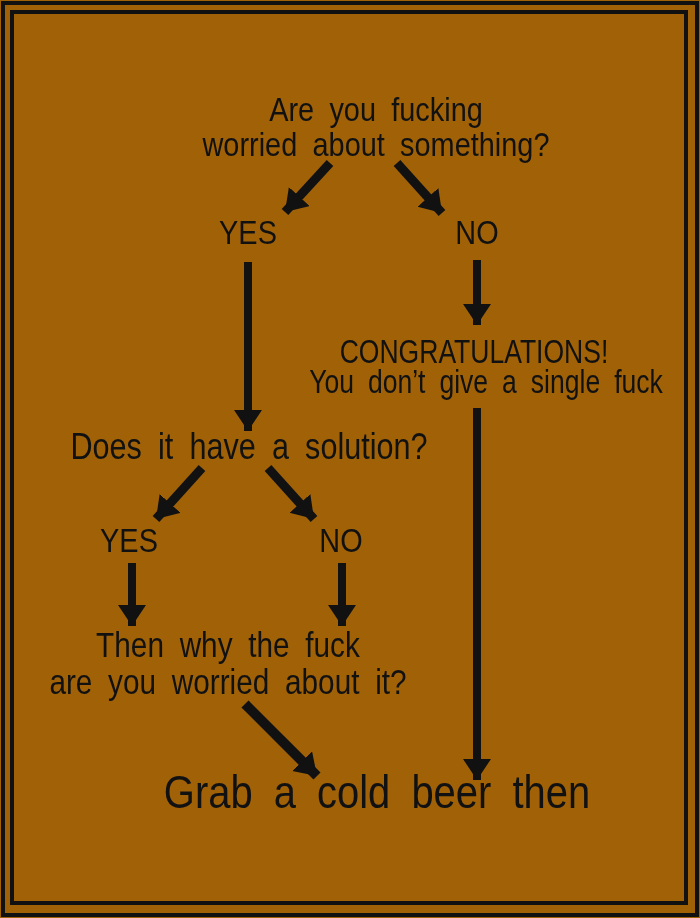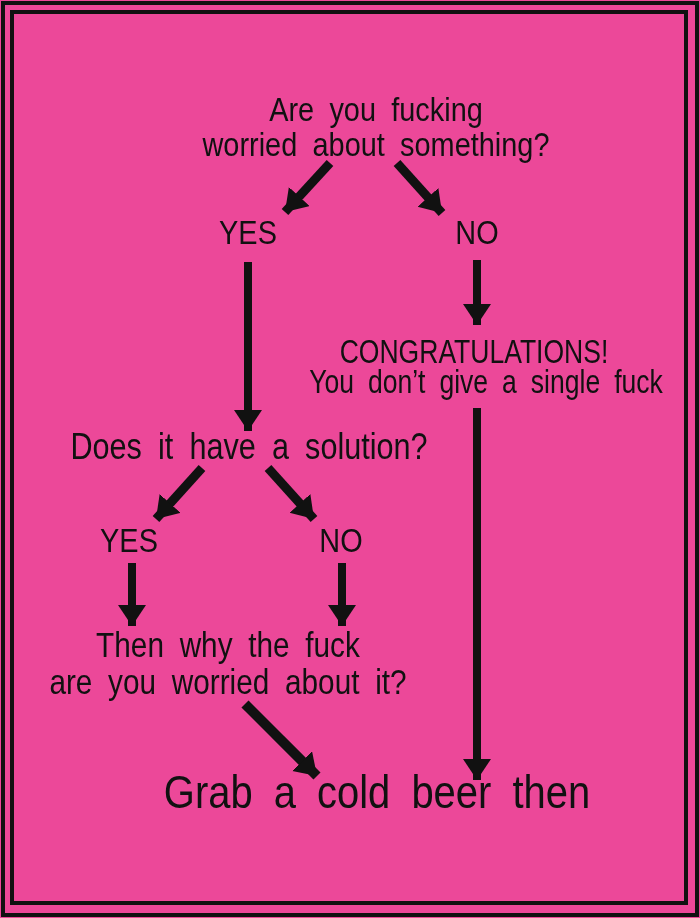--- a/index.html
+++ b/index.html
@@ -4,21 +4,21 @@
 <style>
   html, body {
     margin: 0;
     padding: 0;
     background: #ffffff;
   }
   .canvas {
     position: relative;
     width: 700px;
     height: 918px;
-    background: #ec4899;
+    background: #a16207;
     overflow: hidden;
     color: #111111;
     font-family: "Liberation Sans", sans-serif;
   }
   .frame-outer {
     position: absolute;
     inset: 1px;
     border: 4px solid #111111;
     pointer-events: none;
   }

